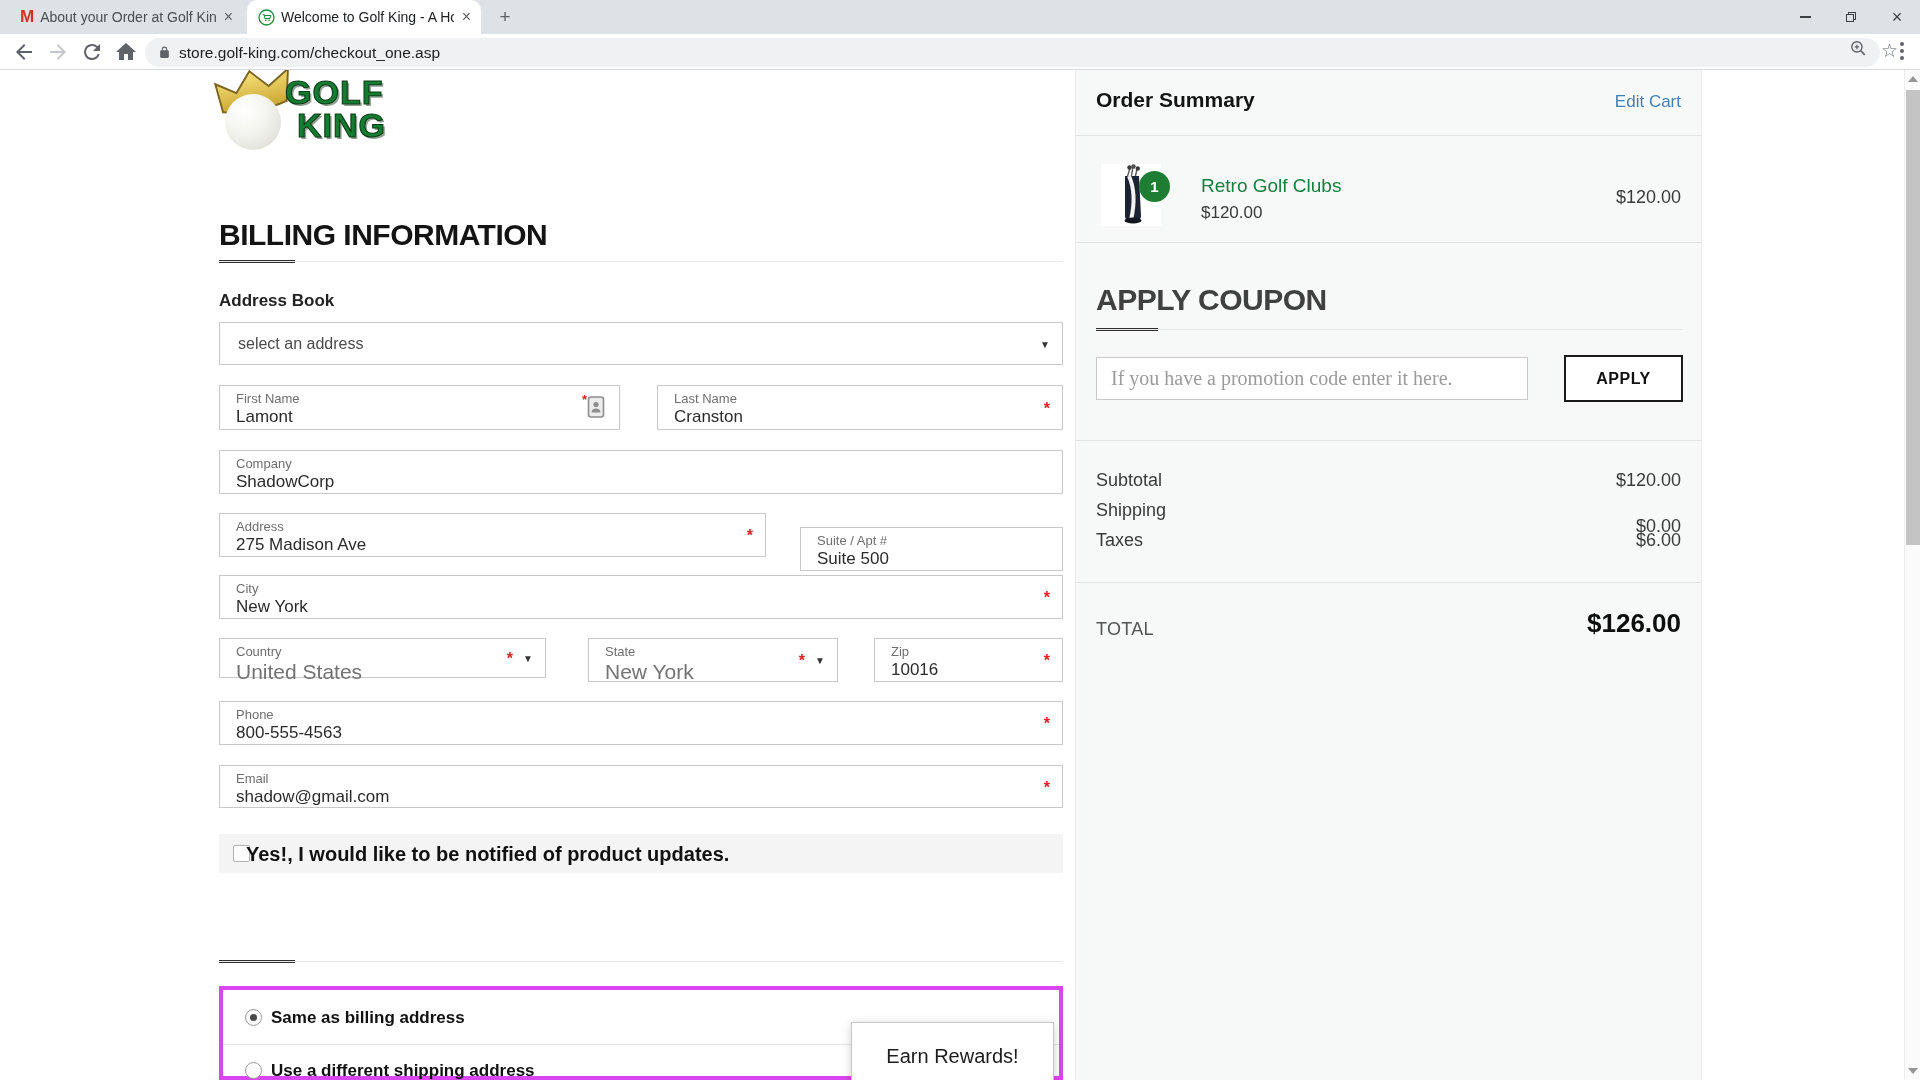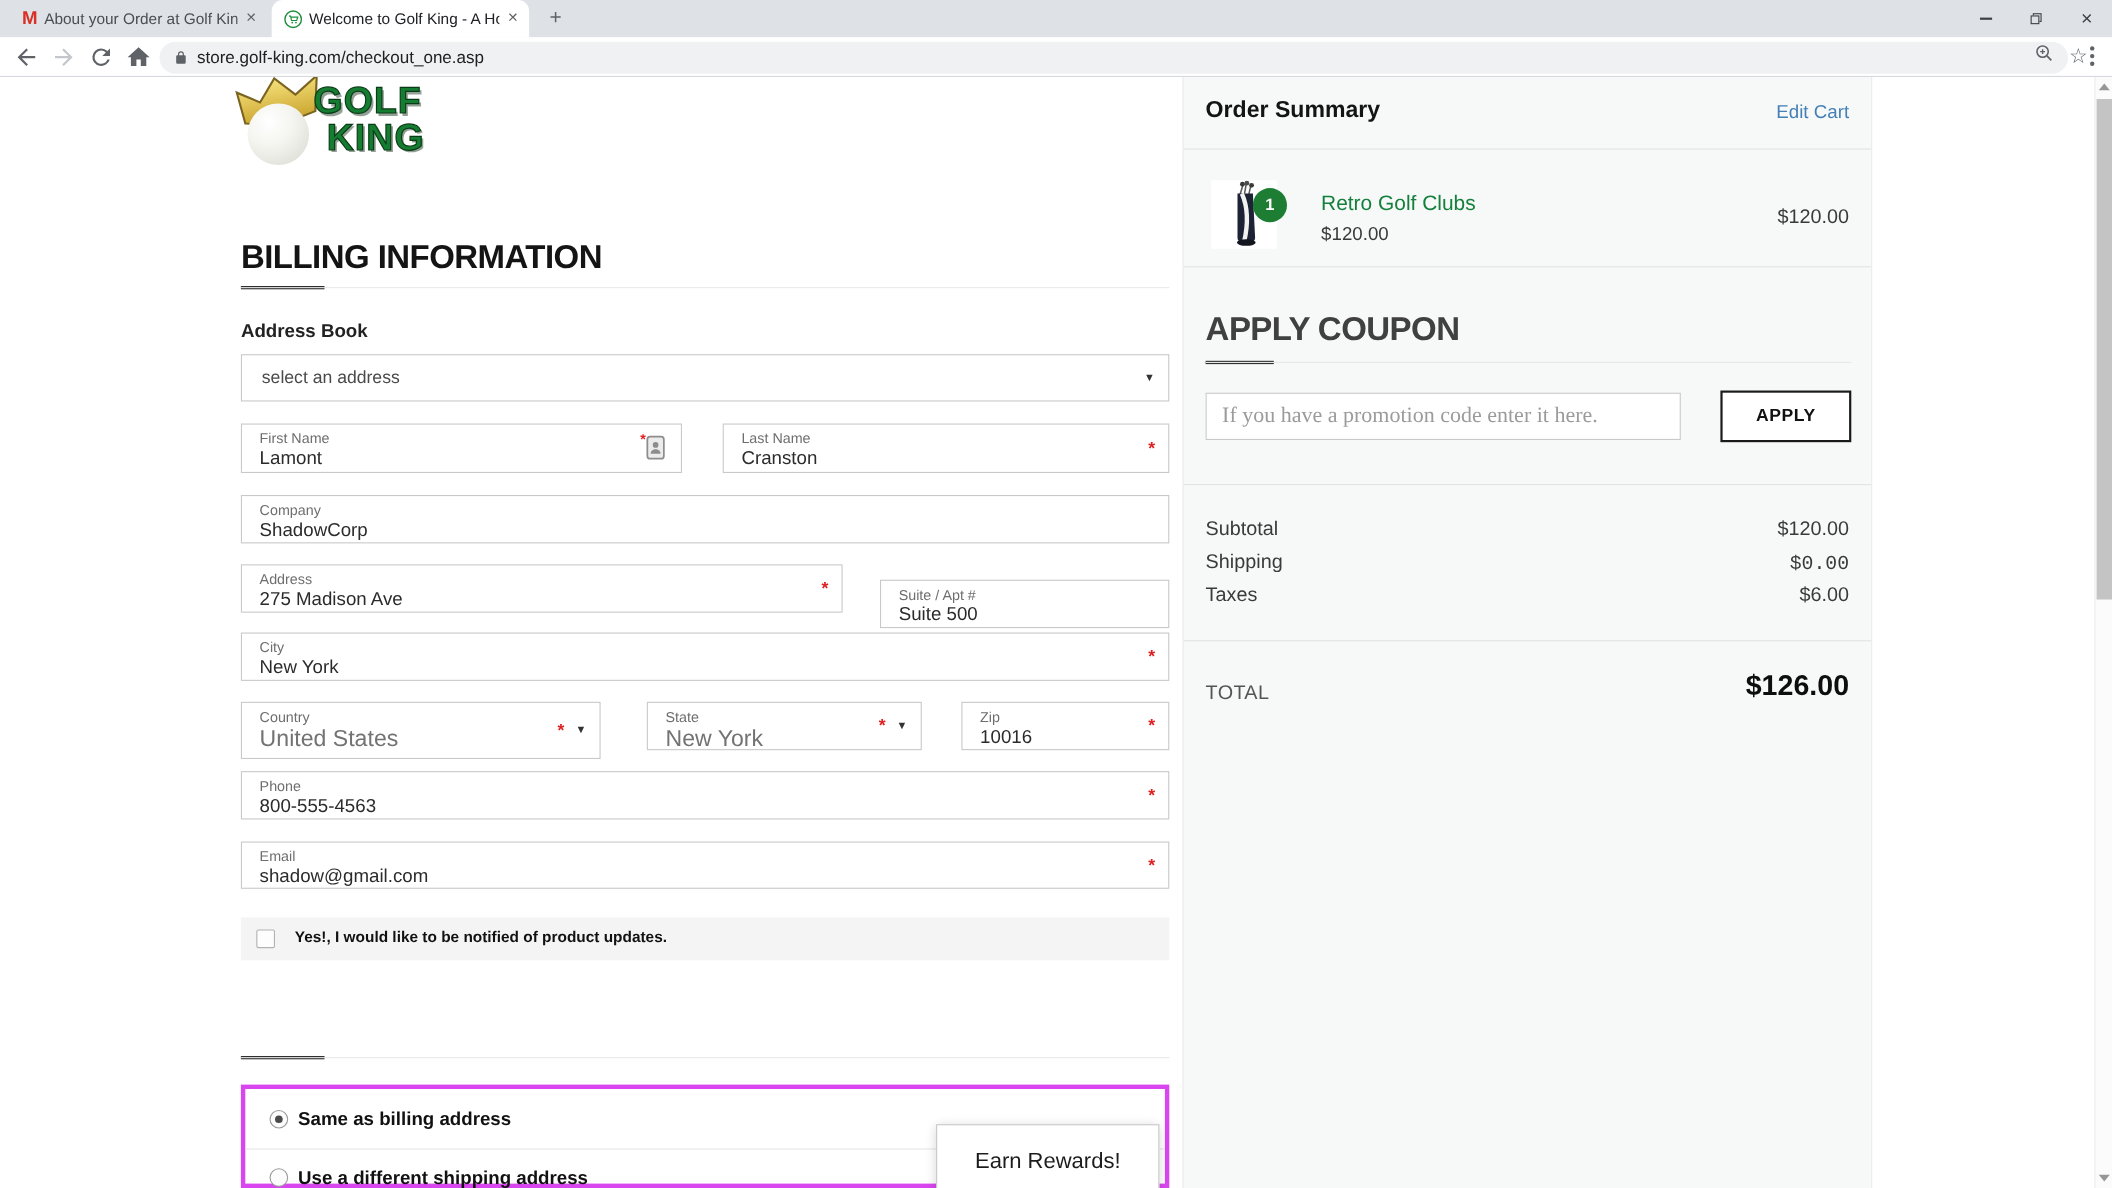--- a/index.html
+++ b/index.html
@@ -64,21 +64,21 @@
   .req { position:absolute; top:50%; right:12px; transform:translateY(-45%); color:#e02020; font-size:16px; font-weight:bold; }
   .req.shift { right:32px; }
   .dd { position:absolute; top:50%; right:12px; transform:translateY(-50%); font-size:10px; color:#333; }
   .abook-val { position:absolute; top:50%; left:18px; transform:translateY(-50%); font-size:16px; color:#4a4a4a; }
   .autofill { position:absolute; top:50%; right:8px; transform:translateY(-50%); width:24px; height:26px; }
   .af-ast { position:absolute; left:-5px; top:-3px; color:#e02020; font-size:13px; font-weight:bold; }
 
   .notifybar { position:absolute; background:#f4f4f4; }
   .cbx { position:absolute; left:14px; top:11px; width:17px; height:17px; border:1px solid #b2b2b2;
          border-radius:2px; background:#fdfdfd; }
-  .notifylabel { position:absolute; left:49px; top:9px; font-size:14px; font-weight:bold; color:#111; }
+  .notifylabel { position:absolute; left:27px; top:9px; font-size:20px; font-weight:bold; color:#111; }
 
   .shipbox { position:absolute; border:4px solid #d946ef; background:#fff; }
   .radio { position:absolute; width:17px; height:17px; border-radius:50%; border:1px solid #9a9a9a; background:#fcfcfc; }
   .radio.sel::after { content:""; position:absolute; left:4px; top:4px; width:7px; height:7px; border-radius:50%; background:#4a4a4a; }
   .radiolabel { position:absolute; font-size:17px; font-weight:bold; color:#111; }
   .shipdiv { position:absolute; left:0; width:100%; height:1px; background:#e6e6e6; }
 
   .rewards { position:absolute; left:851px; top:952px; width:203px; height:70px; background:#fff;
              border:1px solid #c6c6c6; box-shadow:0 2px 10px rgba(0,0,0,.18); z-index:6; text-align:center;
              padding-top:22px; font-size:20px; color:#1c1c1c; }
@@ -253,21 +253,21 @@
       <div class="flabel">Suite / Apt #</div>
       <input class="fval" value="Suite 500" style="">
     </div>
 
     <div class="field" style="left:219px; top:505px; width:844px; height:44px;">
       <div class="flabel">City</div>
       <input class="fval" value="New York" style="">
       <span class="req">*</span>
     </div>
 
-    <div class="field" style="left:219px; top:568px; width:327px; height:52px;">
+    <div class="field" style="left:219px; top:568px; width:327px; height:40px;">
       <div class="flabel">Country</div>
       <div class="sval">United States</div>
       <span class="req shift">*</span>
       <span class="dd">▼</span>
     </div>
     <div class="field" style="left:588px; top:568px; width:250px; height:44px;">
       <div class="flabel">State</div>
       <div class="sval">New York</div>
       <span class="req shift">*</span>
       <span class="dd">▼</span>
@@ -343,21 +343,21 @@
 
       <div class="couponinput">
         <input placeholder="If you have a promotion code enter it here." style="">
       </div>
       <div class="applybtn">APPLY</div>
       <div class="pdiv" style="top:370px;"></div>
 
       <div class="trow-label" style="top:400px;">Subtotal</div>
       <div class="trow-val" style="top:400px;">$120.00</div>
       <div class="trow-label" style="top:430px;">Shipping</div>
-      <div class="trow-val" style="top:433px;font-family:Liberation Mono, monospace;">$0.00</div>
+      <div class="trow-val" style="top:446px;">$0.00</div>
       <div class="trow-label" style="top:460px;">Taxes</div>
       <div class="trow-val" style="top:460px;">$6.00</div>
       <div class="pdiv" style="top:512px;"></div>
 
       <div class="total-label">TOTAL</div>
       <div class="total-val">$126.00</div>
     </div>
   </div>
 
   <div class="sbar">

